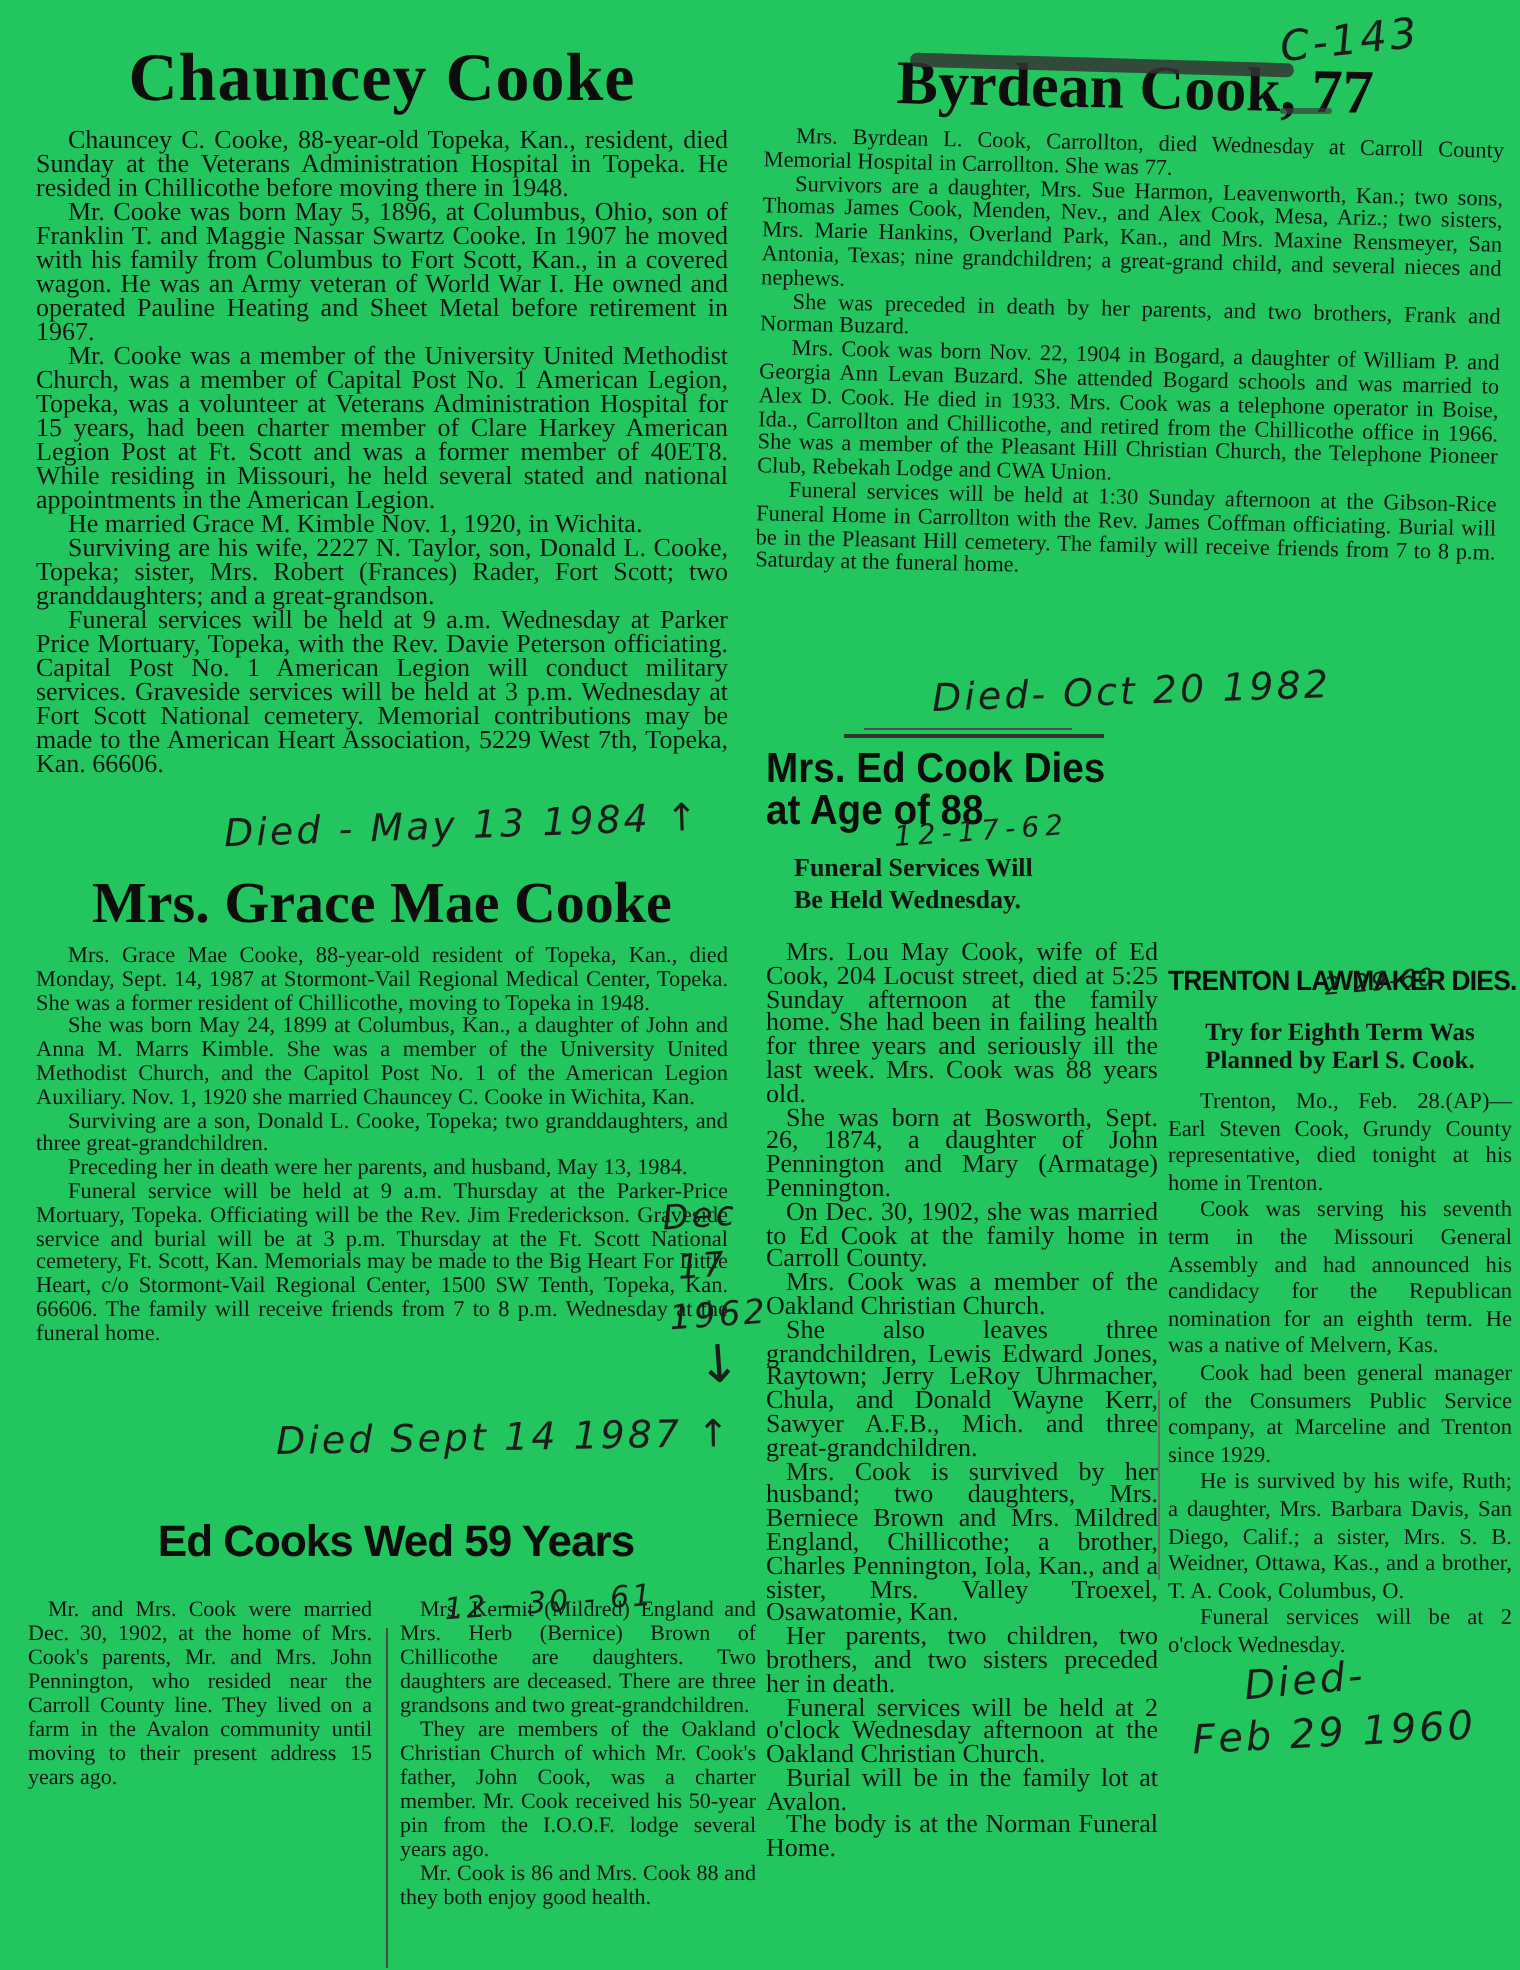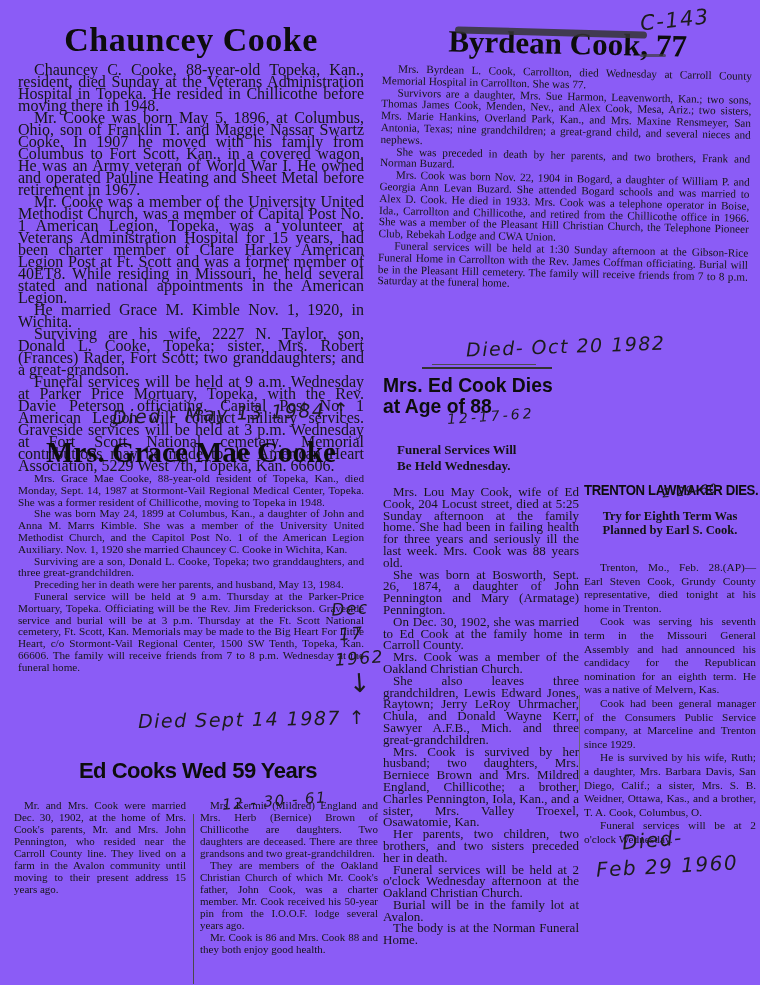--- a/index.html
+++ b/index.html
@@ -1,52 +1,52 @@
 <!DOCTYPE html>
 <html><head>
 <meta charset="utf-8">
 <style>
   html,body{margin:0;padding:0;background:#e8e8e6;}
   .page{
     position:relative;width:760px;height:985px;margin:0 auto;
-    background:#8b5cf6;overflow:hidden;color:#111;
+    background:#22c55e;overflow:hidden;color:#111;
     font-family:"Liberation Serif","DejaVu Serif",serif;
   }
   .abs{position:absolute;}
   
   .head-serif{font-family:"Liberation Serif","DejaVu Serif",serif;font-weight:bold;text-align:center;margin:0;color:#0d0d0d;}
   .head-sans{font-family:"Liberation Sans","DejaVu Sans",sans-serif;font-weight:bold;margin:0;color:#0d0d0d;}
   
   .body-copy{text-align:justify;color:#161616;}
   .body-copy p{margin:0;text-indent:16px;}
   .small-indent p{text-indent:10px;}
   
   #art-chauncey{left:18px;top:20px;width:346px;}
   #art-chauncey .head-serif{font-size:34px;line-height:40px;letter-spacing:.5px;}
-  #art-chauncey .body-copy{margin-top:4px;font-size:16px;line-height:12px;}
+  #art-chauncey .body-copy{margin-top:4px;font-size:13px;line-height:12px;}
   #art-grace{left:18px;top:436px;width:346px;}
   #art-grace .head-serif{font-size:29px;line-height:33px;}
   #art-grace .body-copy{margin-top:4px;font-size:11.2px;line-height:11.8px;}
   #art-edcooks{left:14px;top:752px;width:368px;}
   #art-edcooks .head-sans{font-size:22px;line-height:38px;text-align:center;letter-spacing:-.5px;}
   #art-edcooks .cols{display:flex;margin-top:9px;}
   #art-edcooks .col1{width:172px;}
   #art-edcooks .col2{width:178px;margin-left:14px;}
   #art-edcooks .body-copy{font-size:11px;line-height:12px;}
   #art-byrdean{left:383px;top:26px;width:370px;transform:rotate(1.2deg);transform-origin:center top;}
   #art-byrdean .head-serif{font-size:31px;line-height:36px;}
   #art-byrdean .body-copy{margin-top:5px;font-size:11.2px;line-height:11.8px;}
   #art-mrs-ed{left:383px;top:374px;width:196px;}
   #art-mrs-ed .head-sans{font-size:21px;line-height:21px;transform:scaleX(.92);transform-origin:left;}
-  #art-mrs-ed .subhead{font-weight:bold;font-size:13px;line-height:16px;padding-left:14px;margin-top:26px;color:#141414;}
+  #art-mrs-ed .subhead{font-weight:bold;font-size:13px;line-height:16px;padding-left:14px;margin-top:10px;color:#141414;}
   #art-mrs-ed .body-copy{margin-top:12px;font-size:13px;line-height:11.8px;}
   #art-trenton{left:584px;top:482px;width:172px;}
   #art-trenton .head-sans{font-size:14px;line-height:16px;letter-spacing:-.4px;transform:scaleX(.94);transform-origin:left;white-space:nowrap;}
   #art-trenton .subhead{font-weight:bold;font-size:12.5px;line-height:14px;text-align:center;margin-top:11px;color:#141414;}
-  #art-trenton .body-copy{margin-top:24px;font-size:11.3px;line-height:13.6px;}
+  #art-trenton .body-copy{margin-top:8px;font-size:11.3px;line-height:13.6px;}
   
   .hand{
     position:absolute;font-family:"DejaVu Sans",sans-serif;font-style:italic;
     color:#1c1c1c;letter-spacing:1.5px;white-space:nowrap;
   }
   #hand-c143{left:640px;top:8px;font-size:21px;transform:rotate(-6deg);}
   #hand-chauncey-died{left:112px;top:402px;font-size:19px;transform:rotate(-2deg);}
   #hand-grace-died{left:138px;top:708px;font-size:19px;transform:rotate(-1deg);}
   #hand-edcooks-date{left:222px;top:792px;font-size:15px;transform:rotate(-4deg);}
   #hand-byrdean-died{left:466px;top:335px;font-size:19px;transform:rotate(-2deg);}

